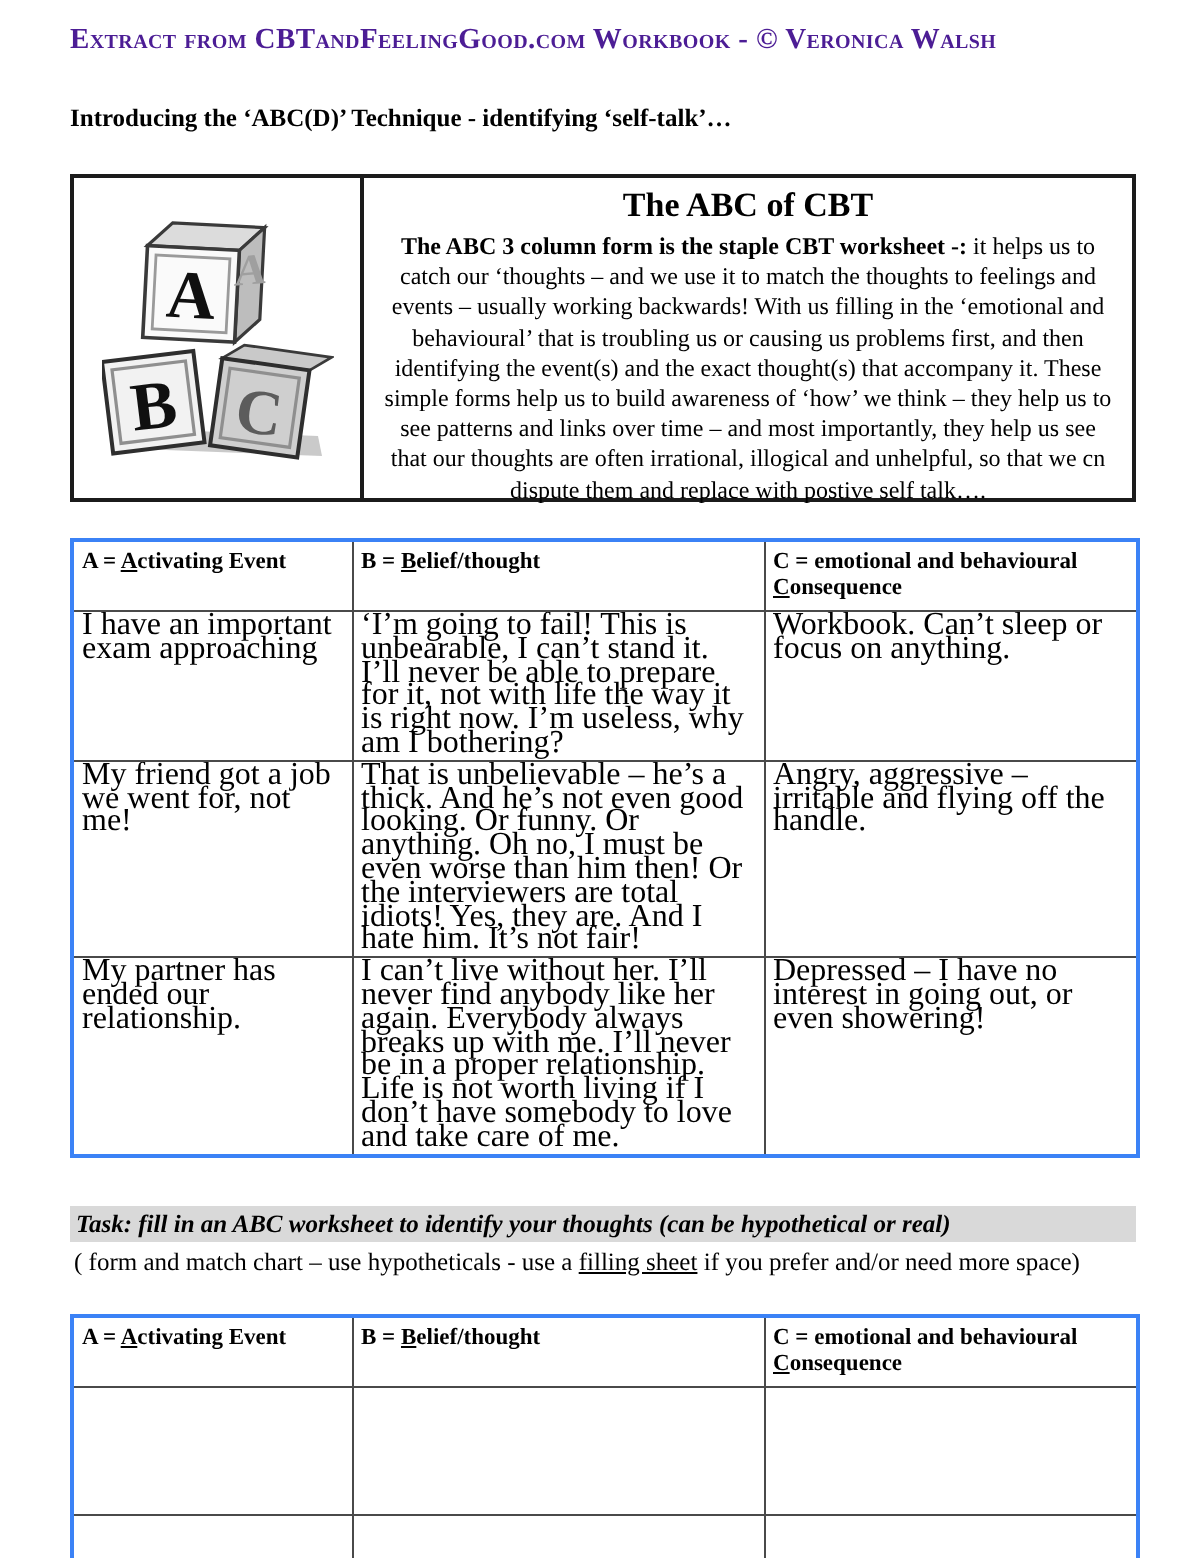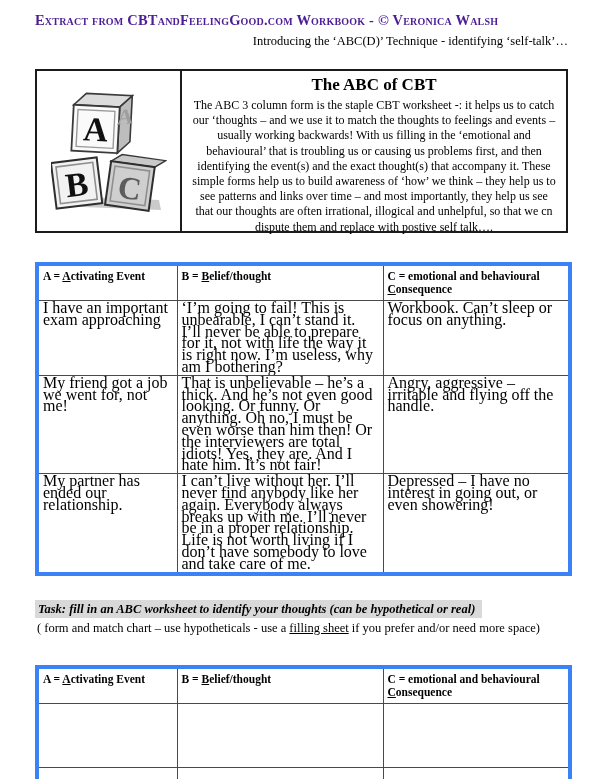--- a/index.html
+++ b/index.html
@@ -14,24 +14,23 @@
   .page { padding: 12px 32px 0 35px; }
 
   .doc-title {
     font-variant: small-caps;
     font-weight: bold;
     font-size: 14.5px;
     letter-spacing: 0.2px;
     color: #4c1d95;
   }
   .doc-subtitle {
-    margin-top: 5px;
-    font-weight: normal;
+    margin-top: 23px;
+    font-weight: bold;
     font-size: 12.5px;
-    text-align: right;
   }
 
   .intro-box {
     display: flex;
     border: 2px solid #1b1b1b;
     margin-top: 20px;
     height: 160px;
     box-sizing: content-box;
   }
   .intro-image-cell {
@@ -43,29 +42,29 @@
     justify-content: center;
   }
   .intro-text-cell {
     flex: 1;
     padding: 2px 10px 0 10px;
     text-align: center;
     border-radius: 18px;
   }
   .intro-title { font-size: 17px; font-weight: bold; margin-top: 2px; }
   .intro-para  { font-size: 12px; line-height: 15.2px; margin: 3px 0 0 0; }
-  .seg-b { font-weight: normal; }
+  .seg-b { font-weight: bold; }
   .seg-i { }
 
   table.abc-table {
     border-collapse: collapse;
     width: 533px;
-    margin-top: 29px;
+    margin-top: 18px;
     table-layout: fixed;
-    border: 4px solid #3b82f6;
+    border: 2px solid #3b82f6;
   }
   .abc-table th, .abc-table td {
     border: 1px solid #4a4a4a;
     vertical-align: top;
     text-align: left;
     padding: 1px 4px 2px 4px;
     font-size: 16px;
     line-height: 11.8px;
     overflow: hidden;
   }
@@ -78,21 +77,21 @@
   .u { text-decoration: underline; }
 
   .task-line {
     margin-top: 24px;
     background: #d9d9d9;
     font-weight: bold;
     font-style: italic;
     font-size: 12.5px;
     line-height: 16px;
     padding: 1px 3px;
-    width: 447px;
+    width: 533px;
     box-sizing: border-box;
   }
   .task-note {
     font-size: 12.5px;
     line-height: 16px;
     margin-top: 2px;
     padding-left: 2px;
   }
 
   table.blank-table td { height: 60px; }

